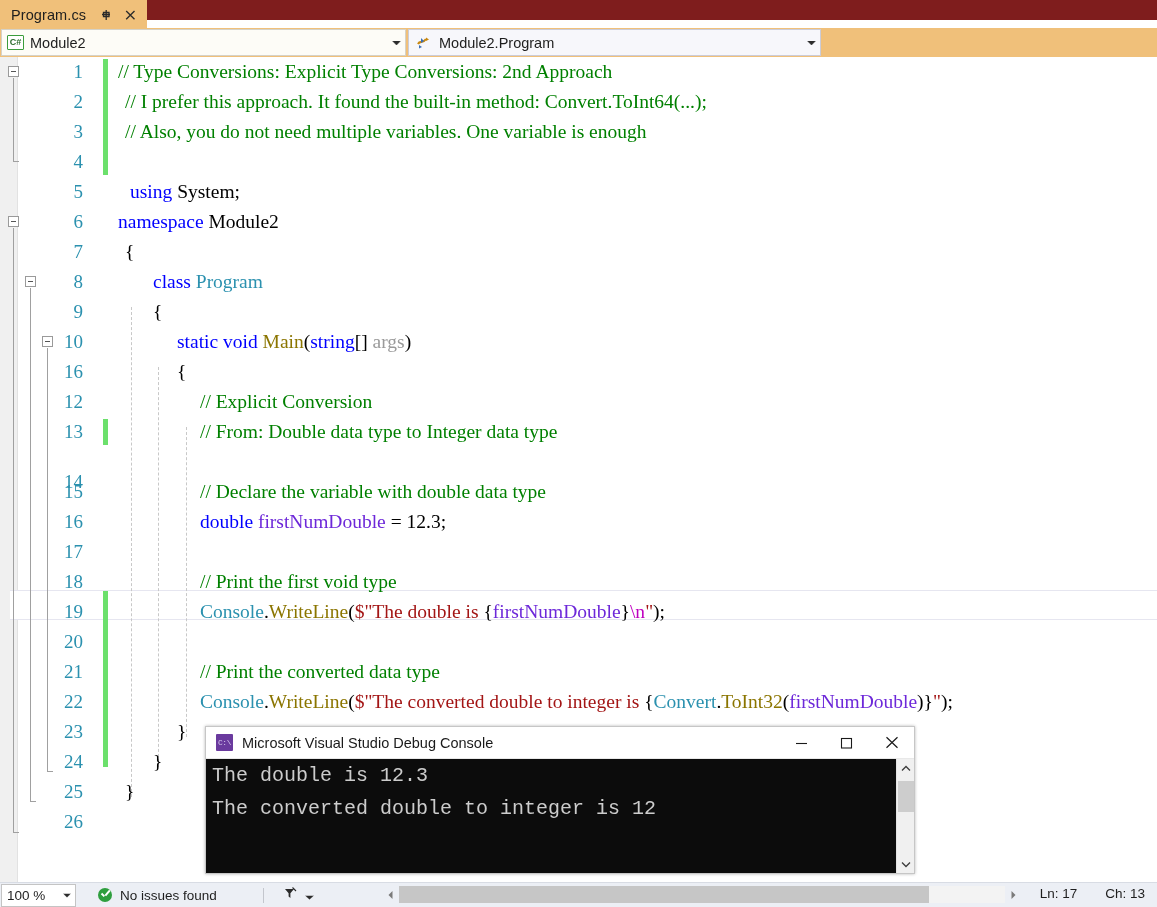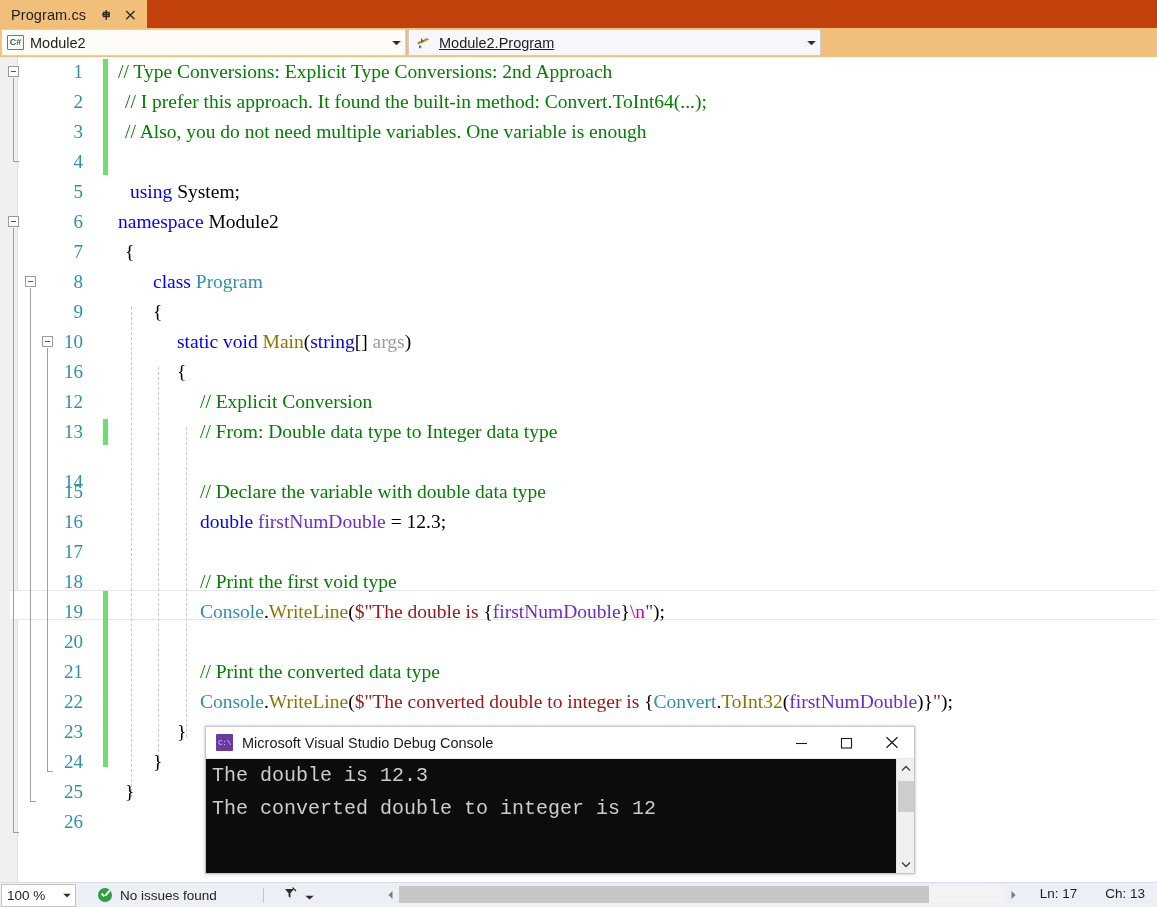--- a/index.html
+++ b/index.html
@@ -6,22 +6,22 @@
   html, body {
     width: 1157px; height: 907px;
     background: #ffffff;
     font-family: "Liberation Sans", sans-serif;
     overflow: hidden;
   }
   body { position: relative; }
 
   
   #tabstrip {
-    position: absolute; left: 0; top: 0; width: 1157px; height: 28px;
-    background: #c2410c;
+    position: absolute; left: 0; top: 0; width: 1157px; height: 20px;
+    background: #7f1d1d;
   }
   #tab-programcs {
     position: absolute; left: 0; top: 0; height: 28px;
     background: #f0c07a;
     display: flex; align-items: center;
     padding: 0 9px 0 11px;
     border-top: 1px solid #f0c07a;
   }
   #tab-programcs .tab-label {
     font-size: 14.5px; color: #1e1e1e; letter-spacing: 0.1px;
@@ -43,21 +43,21 @@
   }
   .nav-combo {
     background: #fdfcf7;
     border: 1px solid #d5d2c8;
     margin: 1px 0 1px 0;
     display: flex; align-items: center;
     position: relative;
     font-size: 14.5px; color: #1e1e1e;
   }
   #nav-combo-type { width: 405px; margin-left: 1px; }
-  #nav-combo-class { width: 413px; margin-left: 2px; background: #f7f7fb; border-color: #ccccd8; text-decoration: underline;}
+  #nav-combo-class { width: 413px; margin-left: 2px; background: #f7f7fb; border-color: #ccccd8;}
   #nav-combo-member { flex: 1; margin-right: 0px; background: #f7f7fb; border-color: #ccccd8;}
   .nav-combo .combo-text { margin-left: 6px; white-space: nowrap; }
   .combo-arrow {
     position: absolute; right: 0px; top: 0; bottom: 0; width: 17px;
     display: flex; align-items: center; justify-content: center;
   }
   .cs-icon {
     width: 17px; height: 15px; margin-left: 5px;
     border: 1.6px solid #3b9c3b; border-radius: 1px;
     background: #ffffff;

